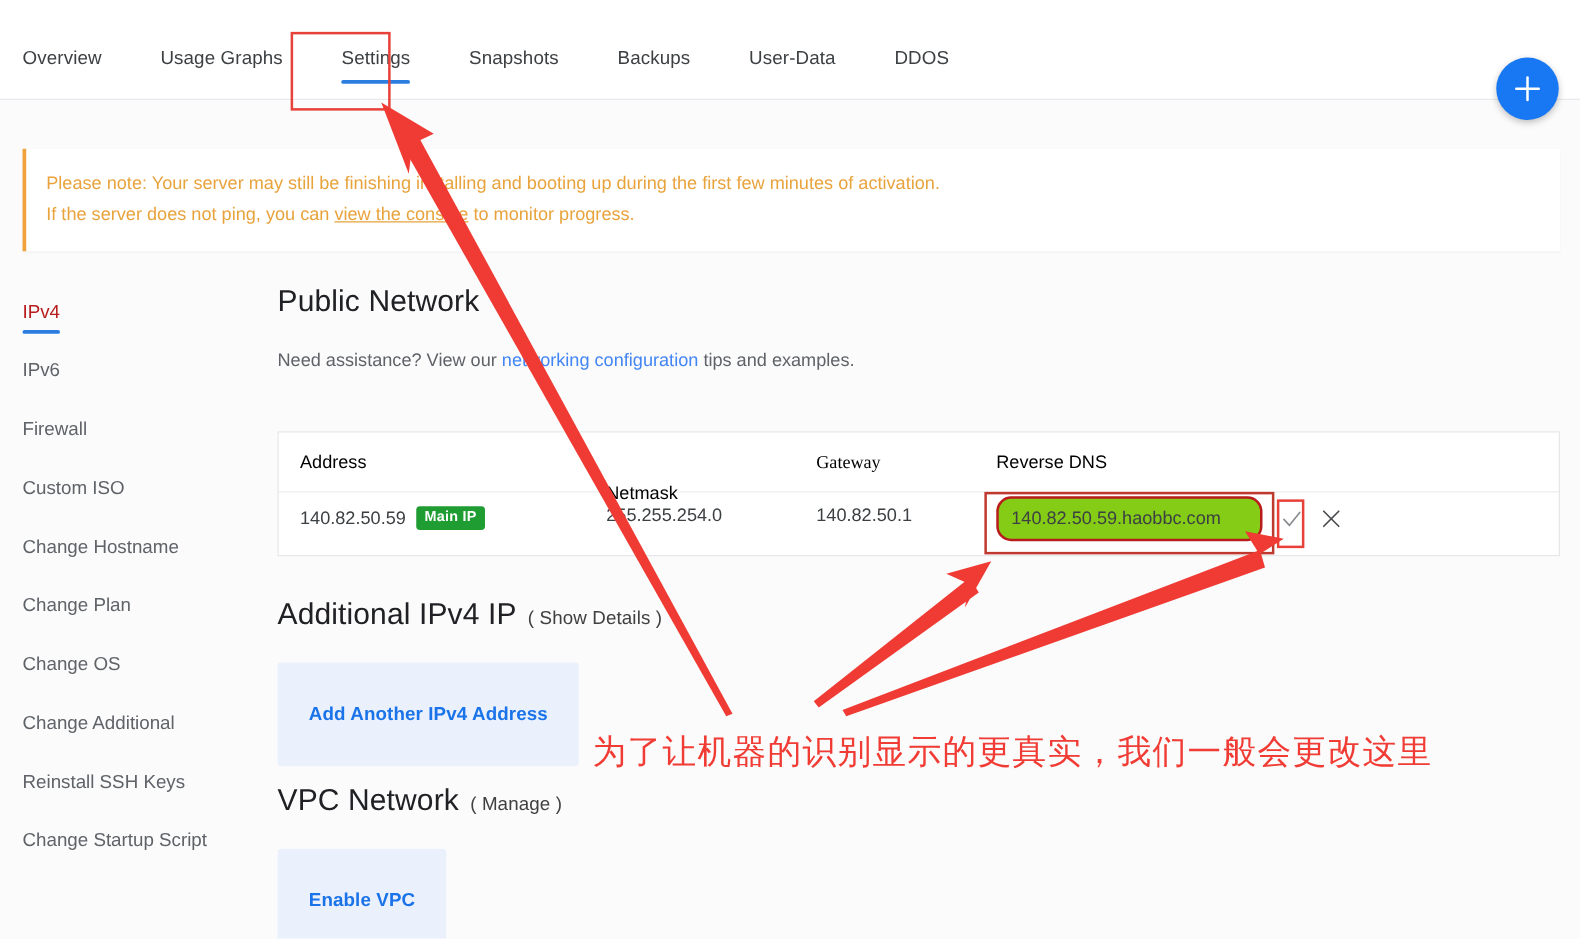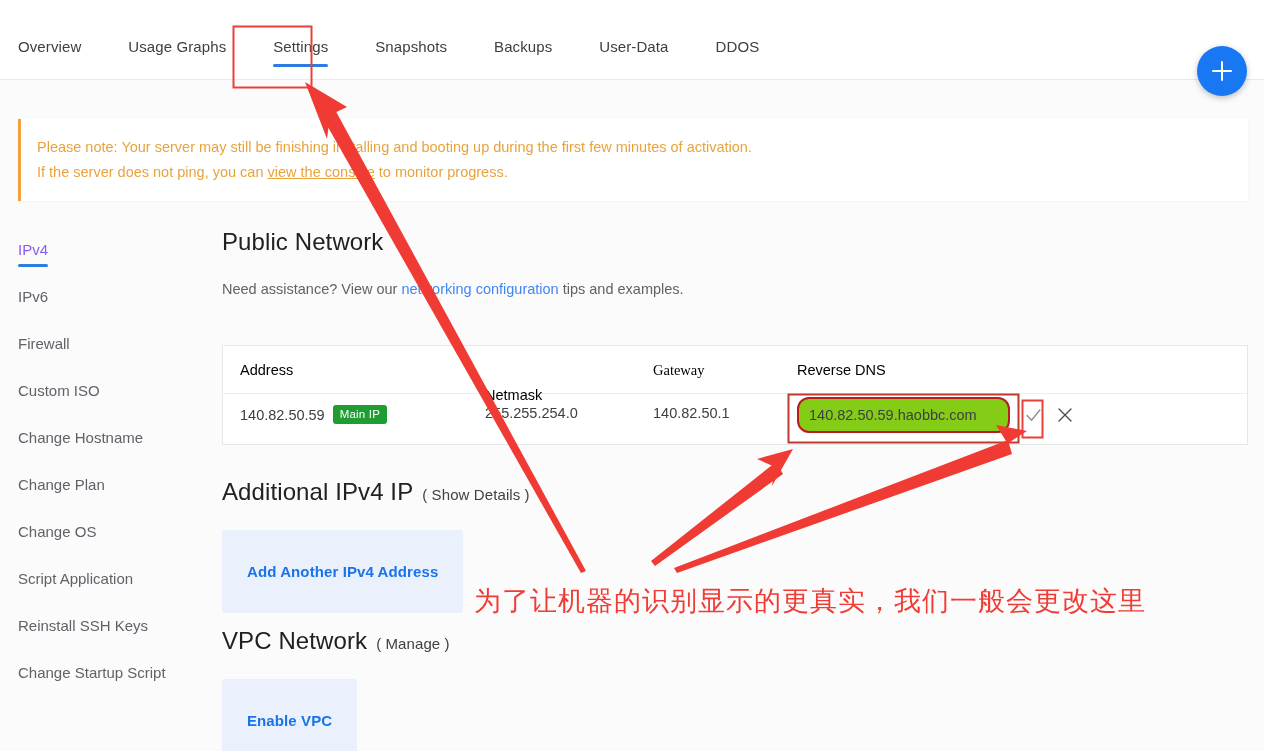--- a/index.html
+++ b/index.html
@@ -99,21 +99,21 @@
   }
   .side-item {
     position: relative;
     height: 47px;
     font-size: 15px;
     color: #5f6368;
     cursor: pointer;
     white-space: nowrap;
     line-height: 20px;
   }
-  .side-item.active { color: #8b5cf6; }
+  .side-item.active { color: #b91c1c; }
   .side-item .side-underline {
     display: none;
     position: absolute;
     left: 0; top: 24px;
     width: 30px; height: 3px;
     background: #2b7de0;
     border-radius: 2px;
   }
   .side-item.active .side-underline { display: block; }
 
@@ -170,21 +170,21 @@
   #iptable .td.c1 { left: 17px; }
   #iptable .td.c2 { left: 262px; }
   #iptable .td.c3 { left: 430px; }
   .mainip-badge {
     display: inline-block;
     margin-left: 8px;
     padding: 3px 7px 4px;
     background: #1f9d32;
     color: #ffffff;
     font-size: 11.5px;
-    font-weight: normal;
+    font-weight: bold;
     border-radius: 3px;
     vertical-align: 2px;
     letter-spacing: .2px;
   }
 
   #rdns-cell {
     position: absolute;
     left: 574px; top: 3px;
     display: flex; align-items: center;
   }
@@ -320,21 +320,21 @@
     </div>
     <div class="side-item">
       <span>Change Plan</span>
       
     </div>
     <div class="side-item">
       <span>Change OS</span>
       
     </div>
     <div class="side-item">
-      <span>Script Application</span>
+      <span>Change Additional</span>
       
     </div>
     <div class="side-item">
       <span>Reinstall SSH Keys</span>
       
     </div>
     <div class="side-item">
       <span>Change Startup Script</span>
       
     </div>

